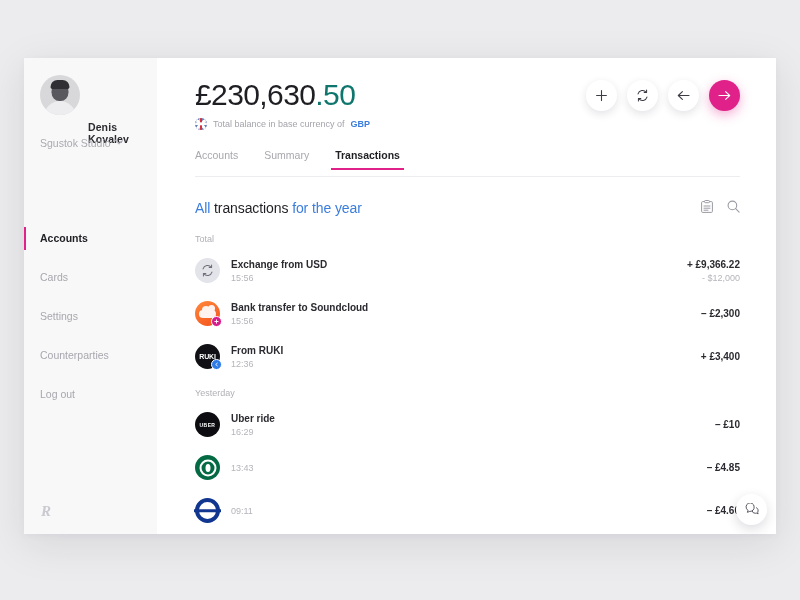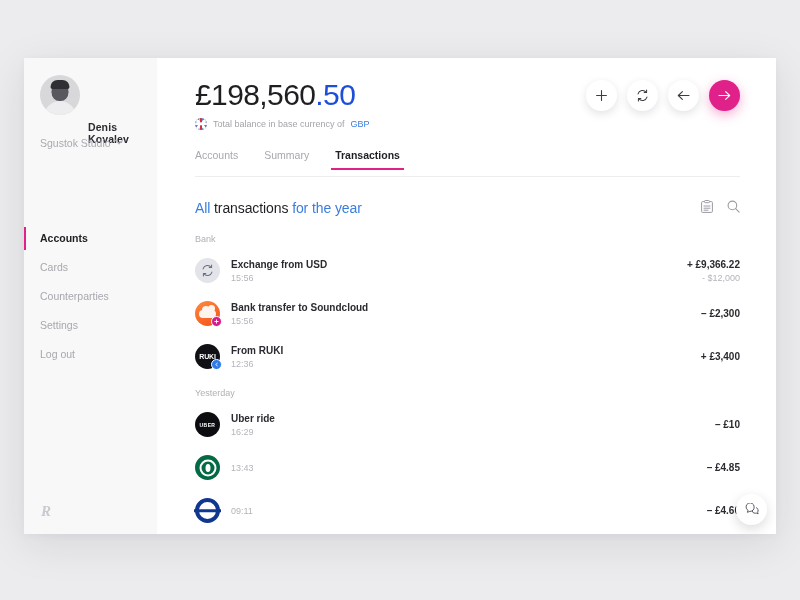--- a/index.html
+++ b/index.html
@@ -73,42 +73,42 @@
 
   .nav { position: absolute; left: 0; top: 166px; width: 100%; }
   .nav-item {
     position: relative;
     height: 29px; line-height: 29px;
     padding-left: 16px;
     font-size: 10.5px; color: #a7a7ae;
     margin-bottom: 0;
     cursor: pointer;
   }
-  .nav-item + .nav-item { margin-top: 0; }
+  .nav-item + .nav-item { margin-top: 10px; }
   .nav-item.active { color: #212126; font-weight: bold; }
   .nav-item.active::before {
     content: ""; position: absolute; left: 0; top: 3px;
     width: 2px; height: 23px; background: #e0218a;
   }
 
   .brand-logo {
     position: absolute; left: 17px; bottom: 14px;
     font-size: 15px; font-weight: bold; font-style: italic;
     color: #c9c9d0; font-family: "Liberation Serif", serif;
   }
 
   
   .main { flex: 1; position: relative; padding: 0 36px 0 38px; }
 
   .balance {
     position: absolute; left: 38px; top: 20px;
     font-size: 30px; font-weight: normal; color: #1e1e23;
     letter-spacing: -0.6px;
   }
-  .balance .cents { color: #1d4ed8; }
+  .balance .cents { color: #0f766e; }
 
   .balance-sub {
     position: absolute; left: 38px; top: 60px;
     display: flex; align-items: center; gap: 6px;
     font-size: 9px; color: #a3a3ab; justify-content: flex-end;
   }
   .flag-icon {
     width: 12px; height: 12px; border-radius: 50%;
     background: #2a4b9b; position: relative; overflow: hidden;
     flex: 0 0 12px;
@@ -128,21 +128,21 @@
   .flag-cross2 {
     position:absolute; left:50%; top:50%; width:20px; height:2px;
     background:#d4303f; transform:translate(-50%,-50%);
   }
   .flag-diag1, .flag-diag2 {
     position:absolute; left:50%; top:50%; width:18px; height:2.6px;
     background:#ffffff;
   }
   .flag-diag1 { transform: translate(-50%,-50%) rotate(45deg); }
   .flag-diag2 { transform: translate(-50%,-50%) rotate(-45deg); }
-  .sub-gbp { color: #3b7ddd; font-weight: normal; }
+  .sub-gbp { color: #3b7ddd; font-weight: bold; }
 
   .actions {
     position: absolute; right: 36px; top: 22px;
     display: flex; gap: 10px; align-items: center;
   }
   .abtn {
     width: 31px; height: 31px; border-radius: 50%;
     background: #fff; border: none;
     box-shadow: 0 3px 9px rgba(40,40,60,0.13);
     display: flex; align-items: center; justify-content: center;
@@ -291,37 +291,37 @@
     </div>
 
     <nav class="nav">
       <div class="nav-item active">
         <span>Accounts</span>
       </div>
       <div class="nav-item">
         <span>Cards</span>
       </div>
       <div class="nav-item">
+        <span>Settings</span>
+      </div>
+      <div class="nav-item">
         <span>Counterparties</span>
-      </div>
-      <div class="nav-item">
-        <span>Settings</span>
       </div>
       <div class="nav-item">
         <span>Log out</span>
       </div>
     </nav>
 
     <div class="brand-logo">R</div>
   </aside>
 
   <main class="main">
 
     <div class="balance">
-      <span>£198,560</span><span class="cents">.50</span>
+      <span>£230,630</span><span class="cents">.50</span>
     </div>
 
     <div class="balance-sub">
       <span class="flag-icon">
         <span class="flag-diag1"></span>
           <span class="flag-diag2"></span>
         <span class="flag-cross"></span>
           <span class="flag-cross2"></span>
       </span>
       <span>Total balance in base currency of</span>
@@ -383,21 +383,21 @@
         <svg width="13" height="13" viewBox="0 0 13 13">
           <circle cx="5.4" cy="5.4" r="4.3" stroke="#9a9aa3" stroke-width="1.1" fill="none"></circle>
           <path d="M8.7 8.7l3.4 3.4" stroke="#9a9aa3" stroke-width="1.1" stroke-linecap="round"></path>
         </svg>
       </span>
     </div>
 
     <section class="tx-area">
 
       <div class="group">
-        <div class="group-label">Bank</div>
+        <div class="group-label">Total</div>
 
         <div class="tx-row">
           <span class="tx-icon ic-exchange">
             <svg width="13" height="13" viewBox="0 0 14 14">
               <path d="M2.2 5.3A5 5 0 0 1 11 3.6" stroke="#6e6e7a" stroke-width="1.1" fill="none" stroke-linecap="round"></path>
               <path d="M11.8 8.7A5 5 0 0 1 3 10.4" stroke="#6e6e7a" stroke-width="1.1" fill="none" stroke-linecap="round"></path>
               <path d="M11.4 1.1v2.6H8.8" stroke="#6e6e7a" stroke-width="1.1" fill="none" stroke-linecap="round" stroke-linejoin="round"></path>
               <path d="M2.6 12.9v-2.6h2.6" stroke="#6e6e7a" stroke-width="1.1" fill="none" stroke-linecap="round" stroke-linejoin="round"></path>
             </svg>
           </span>

